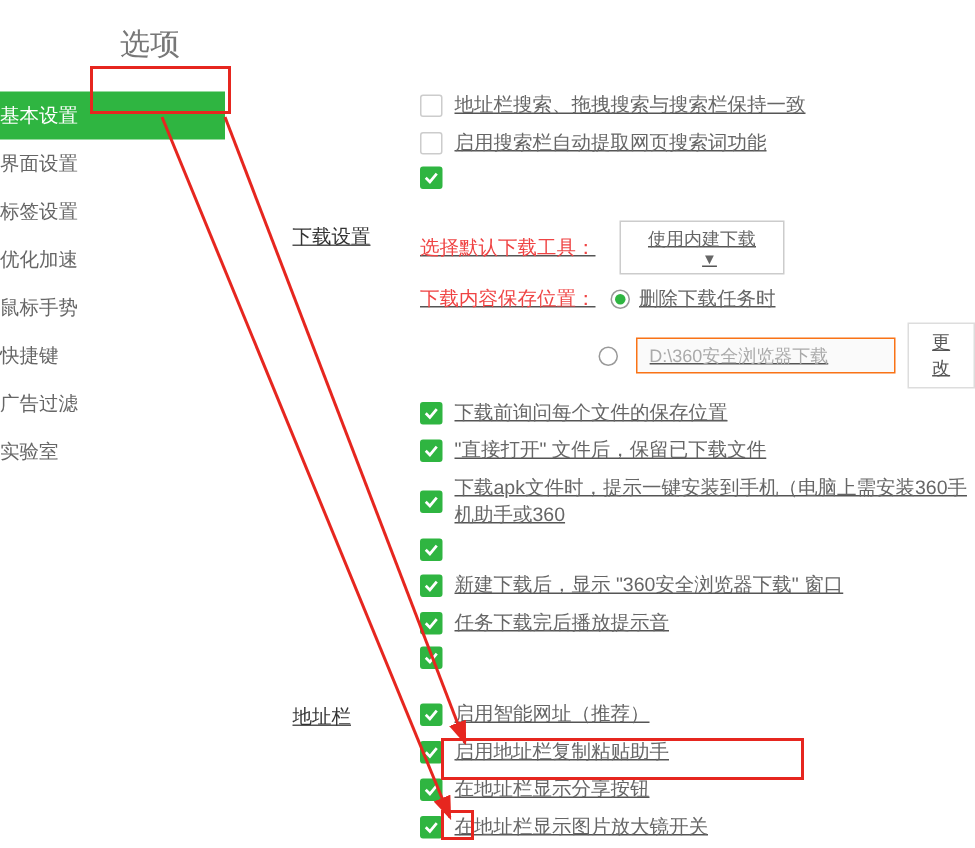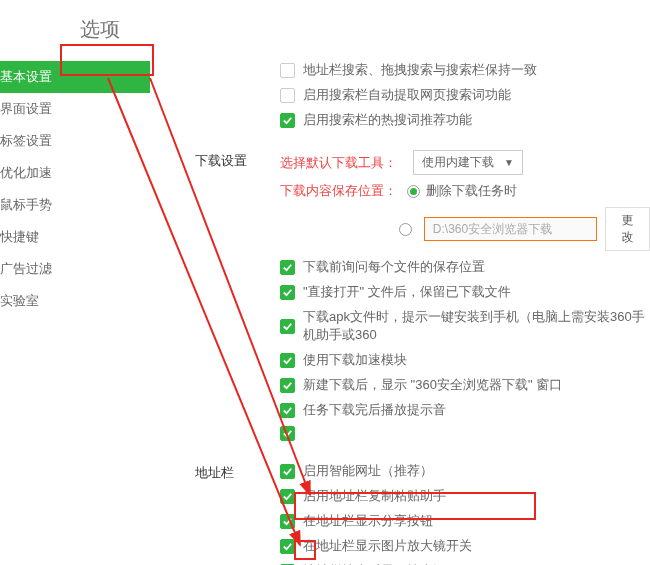--- a/index.html
+++ b/index.html
@@ -32,21 +32,21 @@
     font-size: 13px;
   }
   .sidebar-item.active {
     background: #2fb541;
     color: #fff;
   }
   .content {
     flex: 1;
     padding-left: 45px;
   }
-  .section { display: flex; margin-bottom: 14px; }
+  .section { display: flex; margin-bottom: 14px; text-decoration: underline; }
   .section-label {
     width: 85px;
     flex-shrink: 0;
     color: #333;
     font-size: 13px;
     padding-top: 2px;
   }
   .section-body { flex: 1; }
   .row {
     display: flex;
@@ -86,20 +86,21 @@
     background:#2fb541;
   }
   .select-box {
     border:1px solid #ccc;
     padding: 3px 8px;
     display:inline-flex; align-items:center;
     min-width:110px;
     justify-content: space-between;
     margin-left: 6px;
     font-size:12px;
+    flex-direction:column;
   }
   .select-box .caret { font-size:10px; margin-left:10px; color:#666; }
   .path-input {
     border:1px solid #f97316;
     background:#fafafa;
     color:#aaa;
     padding:4px 8px;
     width: 175px;
     margin-left:6px;
     font-size:12px;
@@ -151,21 +152,20 @@
           <div class="row">
             <span class="checkbox"></span>
             <span>启用搜索栏自动提取网页搜索词功能</span>
           </div>
           <div class="row">
             <span class="checkbox checked">
               <svg viewBox="0 0 12 12">
                 <path d="M2 6 L5 9 L10 3" stroke="#fff" stroke-width="2" fill="none"></path>
               </svg>
             </span>
-            <span>启用搜索栏的热搜词推荐功能</span>
           </div>
         </div>
     </div>
 
     <div class="section">
       <div class="section-label">下载设置</div>
       <div class="section-body">
         <div class="row">
           <span class="label-inline">选择默认下载工具：</span>
           <div class="select-box">
@@ -208,21 +208,20 @@
                 </svg>
               </span>
               <span>下载apk文件时，提示一键安装到手机（电脑上需安装360手机助手或360</span>
             </div>
             <div class="row">
               <span class="checkbox checked">
                 <svg viewBox="0 0 12 12">
                   <path d="M2 6 L5 9 L10 3" stroke="#fff" stroke-width="2" fill="none"></path>
                 </svg>
               </span>
-              <span>使用下载加速模块</span>
             </div>
             <div class="row">
               <span class="checkbox checked">
                 <svg viewBox="0 0 12 12">
                   <path d="M2 6 L5 9 L10 3" stroke="#fff" stroke-width="2" fill="none"></path>
                 </svg>
               </span>
               <span>新建下载后，显示 "360安全浏览器下载" 窗口</span>
             </div>
             <div class="row">

